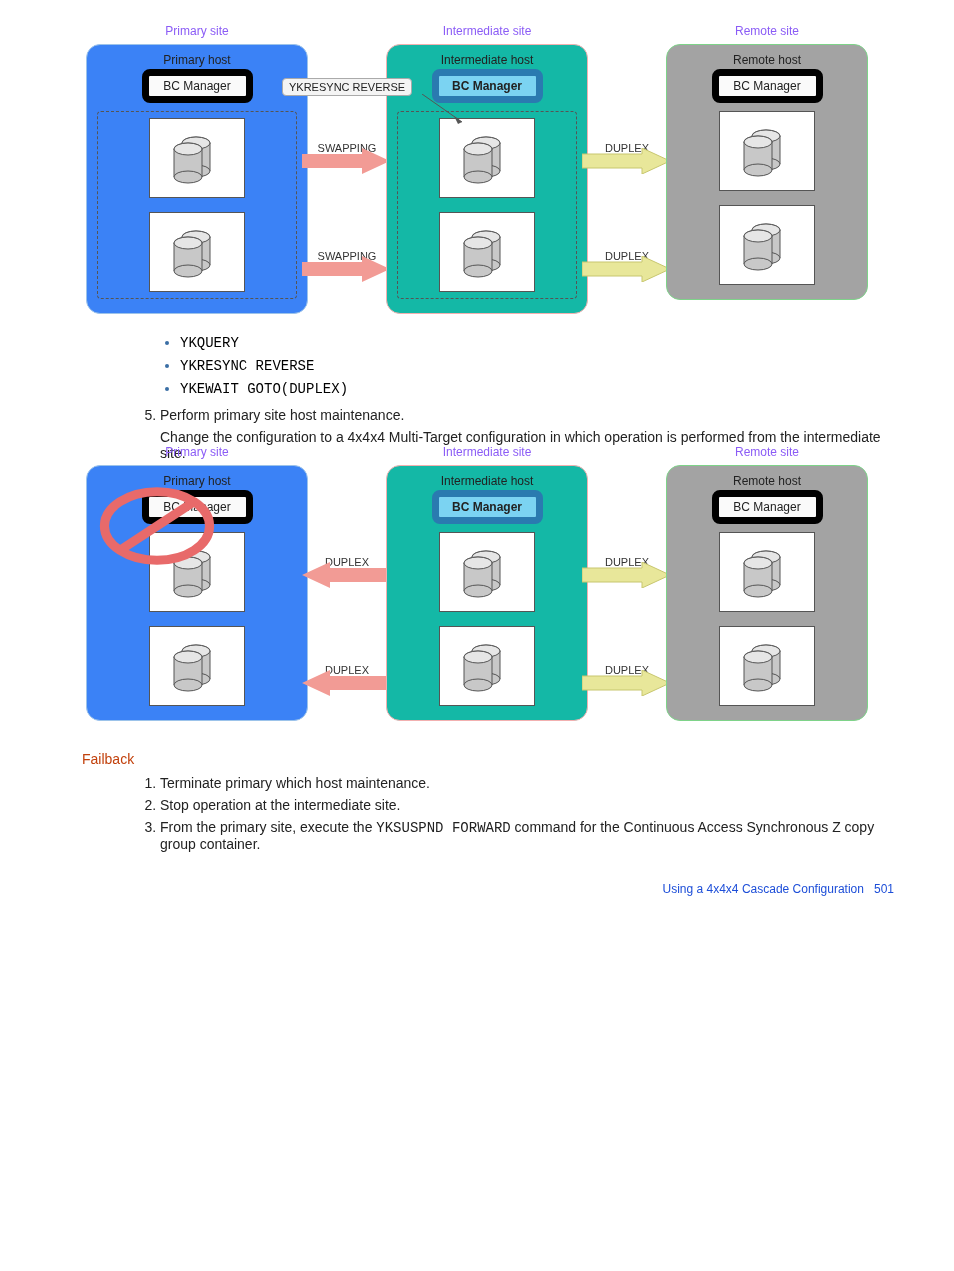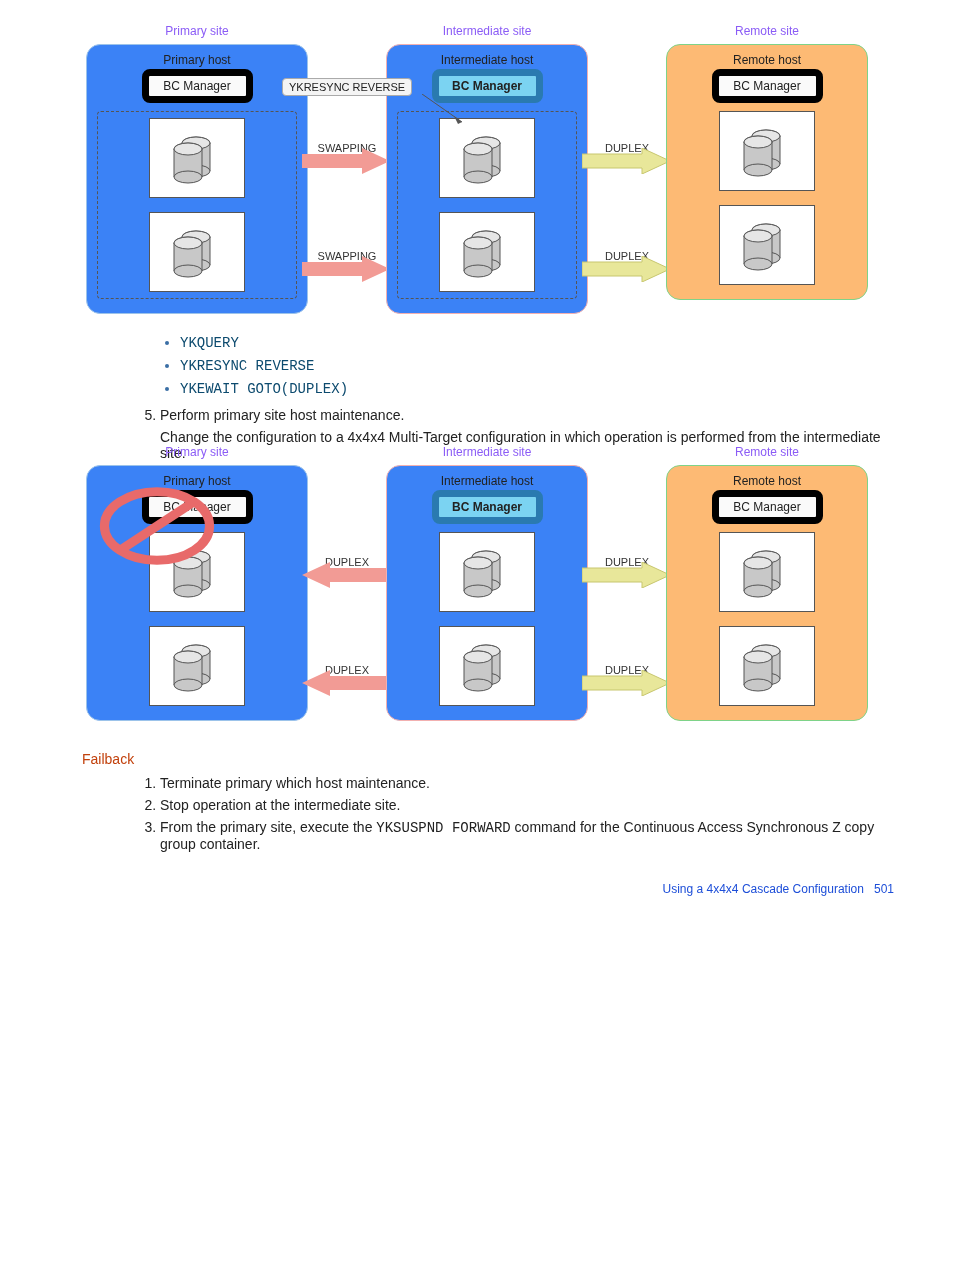--- a/index.html
+++ b/index.html
@@ -21,22 +21,22 @@
     gap: 0;
     position: relative;
   }
   .site {
     border-radius: 14px;
     padding: 8px 10px 14px 10px;
     margin: 0 4px;
     position: relative;
   }
   .site-primary { background: #3b82f6; border: 1px solid #9cc3ea; width: 200px; }
-  .site-intermediate { background: #3b82f6; border: 1px solid #f2b0b0; width: 180px; }
-  .site-remote { background: #fdba74; border: 1px solid #7ed389; width: 180px; }
+  .site-intermediate { background: #14b8a6; border: 1px solid #f2b0b0; width: 180px; }
+  .site-remote { background: #a3a3a3; border: 1px solid #7ed389; width: 180px; }
   .site-label {
     font-size: 12px;
     text-align: center;
     margin-top: -26px;
     margin-bottom: 6px;
     color: #8b5cf6;
   }
   .host-label {
     font-size: 12px;
     text-align: center;
@@ -135,21 +135,21 @@
   ul.bullets {
     list-style: disc;
     margin: 10px 0 10px 120px;
     padding: 0;
   }
   ul.bullets li {
     color: #3a6ea5;
     margin: 6px 0;
   }
   ul.bullets li span {
-    color: #0c4a6e;
+    color: #000000;
     font-family: "Courier New", monospace;
     font-size: 14px;
   }
   ol.steps {
     margin: 0 0 0 100px;
     padding: 0;
   }
   ol.steps > li {
     margin: 6px 0;
   }

